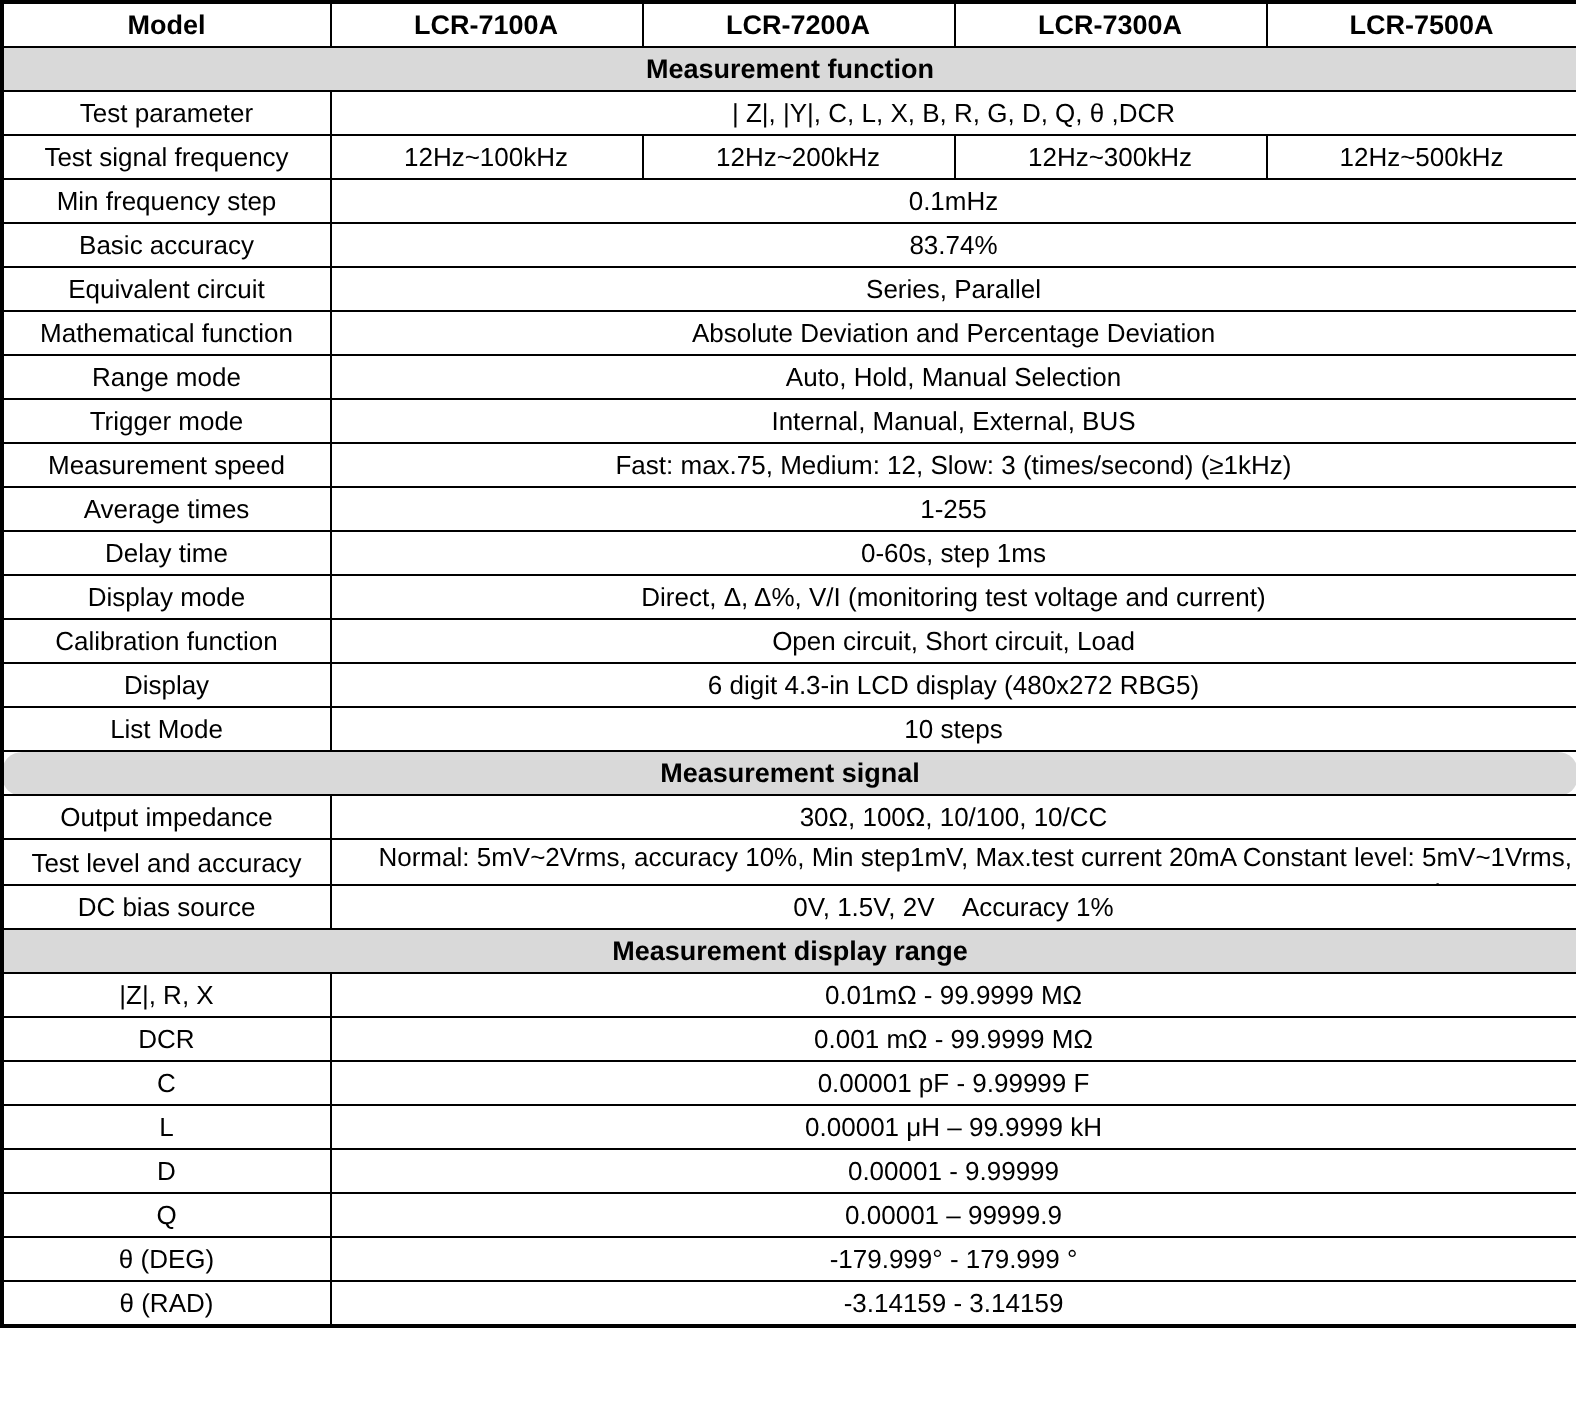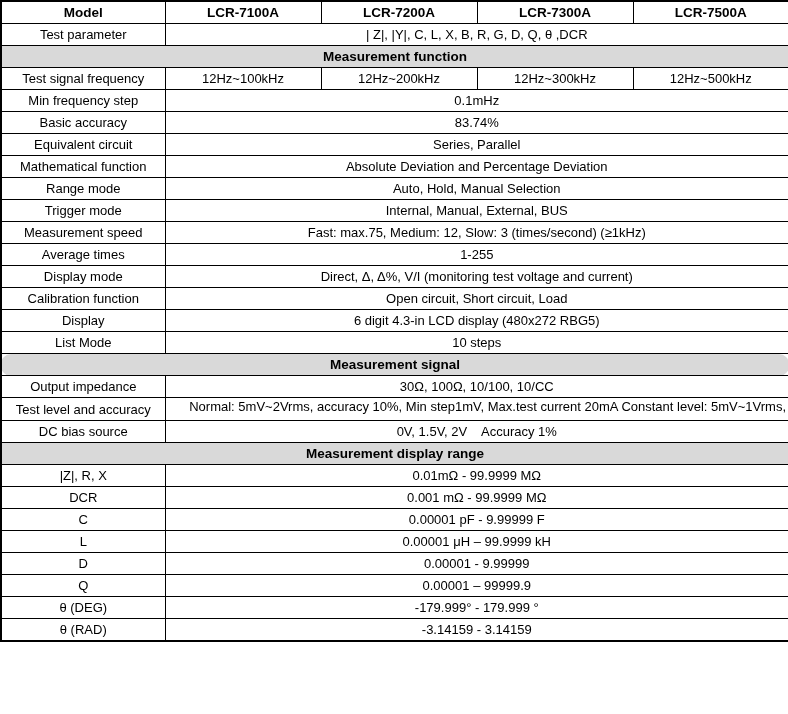--- a/index.html
+++ b/index.html
@@ -76,25 +76,25 @@
       <tr>
         <th>Model</th>
         <th>LCR-7100A</th>
         <th>LCR-7200A</th>
         <th>LCR-7300A</th>
         <th>LCR-7500A</th>
       </tr>
     </thead>
     <tbody>
     <tr>
+          <td colspan="5" class="section" style="background: rgb(217, 217, 217);">Measurement function</td>
+        </tr>
+        <tr>
           <td class="label">Test parameter</td>
           <td colspan="4">| Z|, |Y|, C, L, X, B, R, G, D, Q, θ ,DCR</td>
-        </tr>
-        <tr>
-          <td colspan="5" class="section" style="background: rgb(217, 217, 217);">Measurement function</td>
         </tr>
         <tr>
           <td class="label">Test signal frequency</td>
           <td>12Hz~100kHz</td>
           <td>12Hz~200kHz</td>
           <td>12Hz~300kHz</td>
           <td>12Hz~500kHz</td>
         </tr>
         <tr>
           <td class="label">Min frequency step</td>
@@ -122,20 +122,24 @@
         </tr>
         <tr>
           <td class="label">Measurement speed</td>
           <td colspan="4">Fast: max.75, Medium: 12, Slow: 3 (times/second) (≥1kHz)</td>
         </tr>
         <tr>
           <td class="label">Average times</td>
           <td colspan="4">1-255</td>
         </tr>
         <tr>
+          <td class="label">Delay time</td>
+          <td colspan="4">0-60s, step 1ms</td>
+        </tr>
+        <tr>
           <td class="label">Display mode</td>
           <td colspan="4">Direct, Δ, Δ%, V/I (monitoring test voltage and current)</td>
         </tr>
         <tr>
           <td class="label">Calibration function</td>
           <td colspan="4">Open circuit, Short circuit, Load</td>
         </tr>
         <tr>
           <td class="label">Display</td>
           <td colspan="4">6 digit 4.3-in LCD display (480x272 RBG5)</td>

